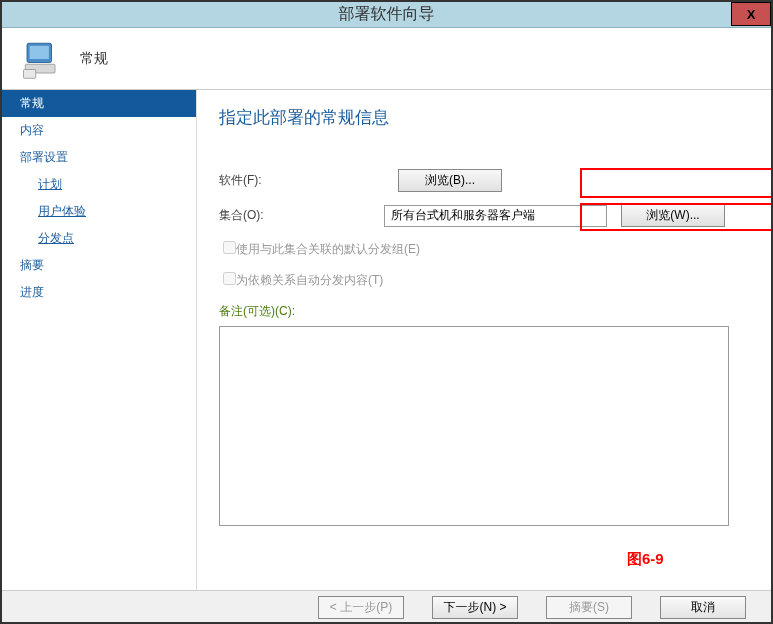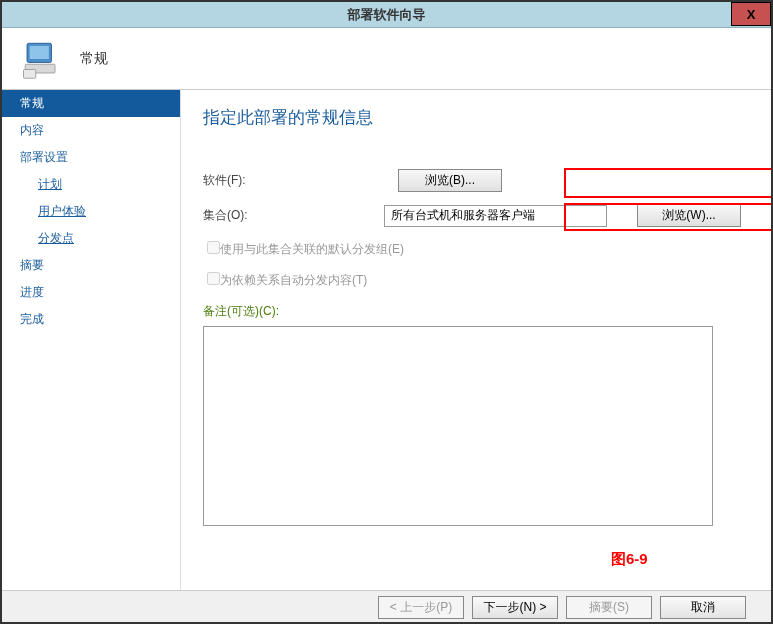--- a/index.html
+++ b/index.html
@@ -17,23 +17,22 @@
       background: #b4d6e2;
       height: 26px;
       display: flex;
       align-items: center;
       justify-content: center;
       position: relative;
       border-bottom: 1px solid #8cb0bc;
     }
     .titlebar-title {
       color: #333;
-      font-size: 13px;
+      font-size: 16px;
       text-align: center;
-      font-weight: bold;
     }
     .close-btn {
       position: absolute;
       right: 0;
       top: 0;
       width: 40px;
       height: 24px;
       background: #c75050;
       color: #000;
       display: flex;
@@ -93,21 +92,21 @@
     .main-heading {
       color: #1a5c9c;
       font-size: 17px;
       font-weight: normal;
       margin-bottom: 40px;
     }
     .form-row {
       display: flex;
       align-items: center;
       margin-bottom: 12px;
-      gap: 16px;
+      gap: 0;
     }
     .form-label {
       width: 165px;
       color: #444;
       font-size: 12px;
     }
     .form-input {
       width: 223px;
       height: 22px;
       border: 1px solid #999;
@@ -178,21 +177,21 @@
       font-weight: bold;
     }
     .footer {
       height: 34px;
       background: #f0f0f0;
       border-top: 1px solid #ccc;
       display: flex;
       justify-content: flex-end;
       align-items: center;
       padding-right: 25px;
-      gap: 8px;
+      gap: 28px;
     }
     .footer-btn {
       width: 86px;
       height: 23px;
       border: 1px solid #888;
       background: linear-gradient(#fafafa, #e3e3e3);
       font-size: 12px;
       cursor: pointer;
       font-family: inherit;
     }
@@ -225,21 +224,20 @@
 <div class="body">
   <div class="sidebar">
     <div class="sidebar-item active"><span>常规</span></div>
     <div class="sidebar-item"><span>内容</span></div>
     <div class="sidebar-item"><span>部署设置</span></div>
     <div class="sidebar-item indented"><span>计划</span></div>
     <div class="sidebar-item indented"><span>用户体验</span></div>
     <div class="sidebar-item indented"><span>分发点</span></div>
     <div class="sidebar-item"><span>摘要</span></div>
     <div class="sidebar-item"><span>进度</span></div>
-    <div class="sidebar-item"><span>完成</span></div>
   </div>
 
   <div class="main">
     <div class="main-heading">指定此部署的常规信息</div>
 
     <div class="form-row">
       <span class="form-label">软件(F):</span>
       <button class="browse-btn">浏览(B)...</button>
     </div>
 

